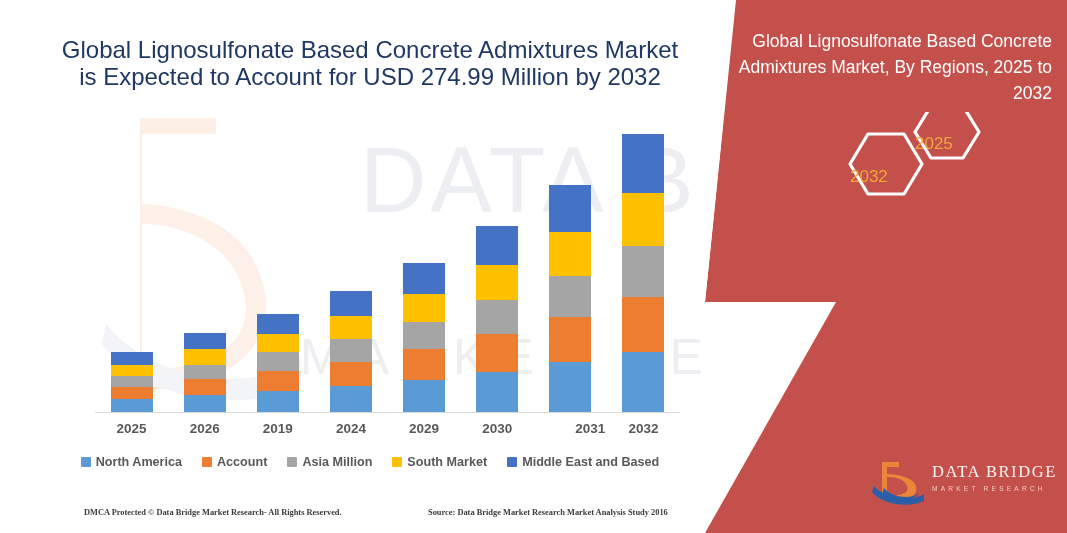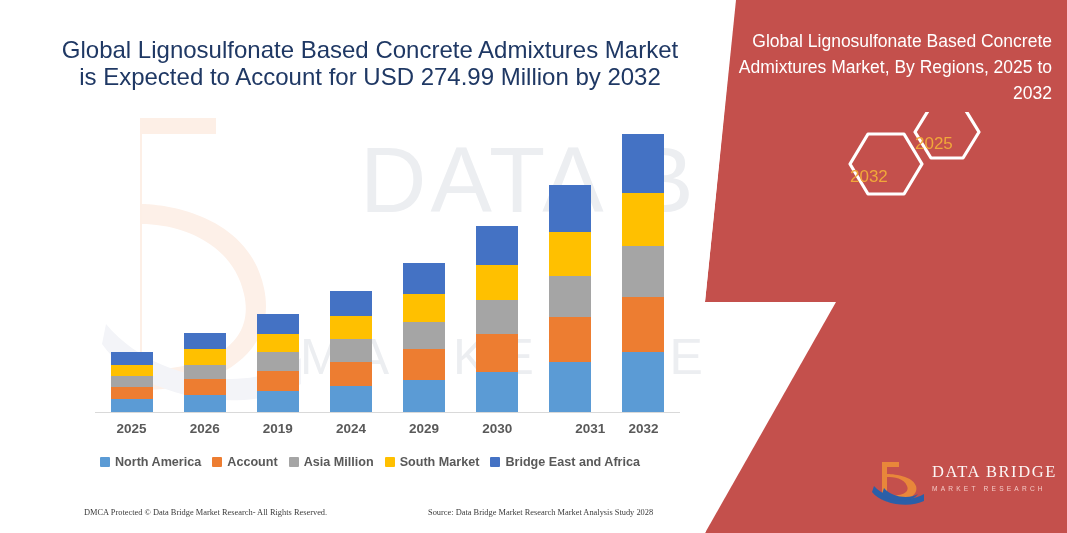--- a/index.html
+++ b/index.html
@@ -93,37 +93,38 @@
     font-size:13.5px;font-weight:bold;
     color:#595959;
     font-family:"Liberation Sans", sans-serif;
   }
 
   
   .legend{
     position:absolute;
     left:60px;top:455px;width:620px;
     display:flex;justify-content:center;align-items:center;
-    gap:11px;
+    gap:20px;
     flex-wrap:nowrap;
   }
   .legend-item{display:flex;align-items:center;gap:5px;}
   .legend-swatch{
     width:10px;height:10px;display:inline-block;border-radius:1px;
   }
   .legend-label{
     font-size:12.6px;font-weight:bold;color:#595959;
     font-family:"Liberation Sans", sans-serif;white-space:nowrap;
   }
 
   
   .footer{
     position:absolute;left:0;top:508px;width:700px;height:20px;
     font-size:8.4px;color:#3b3b3b;
     font-family:"Liberation Serif", serif;
+    font-weight:bold;
   }
   .footer-dmca{position:absolute;left:84px;top:0;white-space:nowrap;}
   .footer-source{position:absolute;left:428px;top:0;white-space:nowrap;}
 
   
   .red-panel{
     position:absolute;left:0;top:0;width:1067px;height:533px;
     pointer-events:none;
   }
   .red-content{
@@ -275,27 +276,27 @@
       <span class="legend-item">
         <span class="legend-swatch" style="background: rgb(165, 165, 165);"></span>
         <span class="legend-label">Asia Million</span>
       </span>
       <span class="legend-item">
         <span class="legend-swatch" style="background: rgb(255, 192, 0);"></span>
         <span class="legend-label">South Market</span>
       </span>
       <span class="legend-item">
         <span class="legend-swatch" style="background: rgb(68, 114, 196);"></span>
-        <span class="legend-label">Bridge East and Africa</span>
+        <span class="legend-label">Middle East and Based</span>
       </span>
     </div>
 
   <div class="footer">
     <span class="footer-dmca">DMCA Protected © Data Bridge Market Research-  All Rights Reserved.</span>
-    <span class="footer-source">Source: Data Bridge Market Research  Market Analysis Study 2028</span>
+    <span class="footer-source">Source: Data Bridge Market Research  Market Analysis Study 2016</span>
   </div>
 
   <svg class="red-panel" viewBox="0 0 1067 533" aria-hidden="true">
     <path d="M735 0 L1067 0 L1067 533 L706 533 L840 300 L706 300 Z" fill="#c4504c"></path>
     <path d="M735 0 L706 300 L840 300 L706 533 L1067 533 L1067 0 Z" fill="#c4504c"></path>
     <polygon points="735,0 1067,0 1067,533 706,533 706,300" fill="#c4504c"></polygon>
     <polygon points="735,0 706,300 706,0" fill="#ffffff"></polygon>
   </svg>
   <svg class="red-panel" viewBox="0 0 1067 533" aria-hidden="true">
     <polygon points="736,0 1067,0 1067,533 705,533 836,302 705,302" fill="#c4504c"></polygon>

